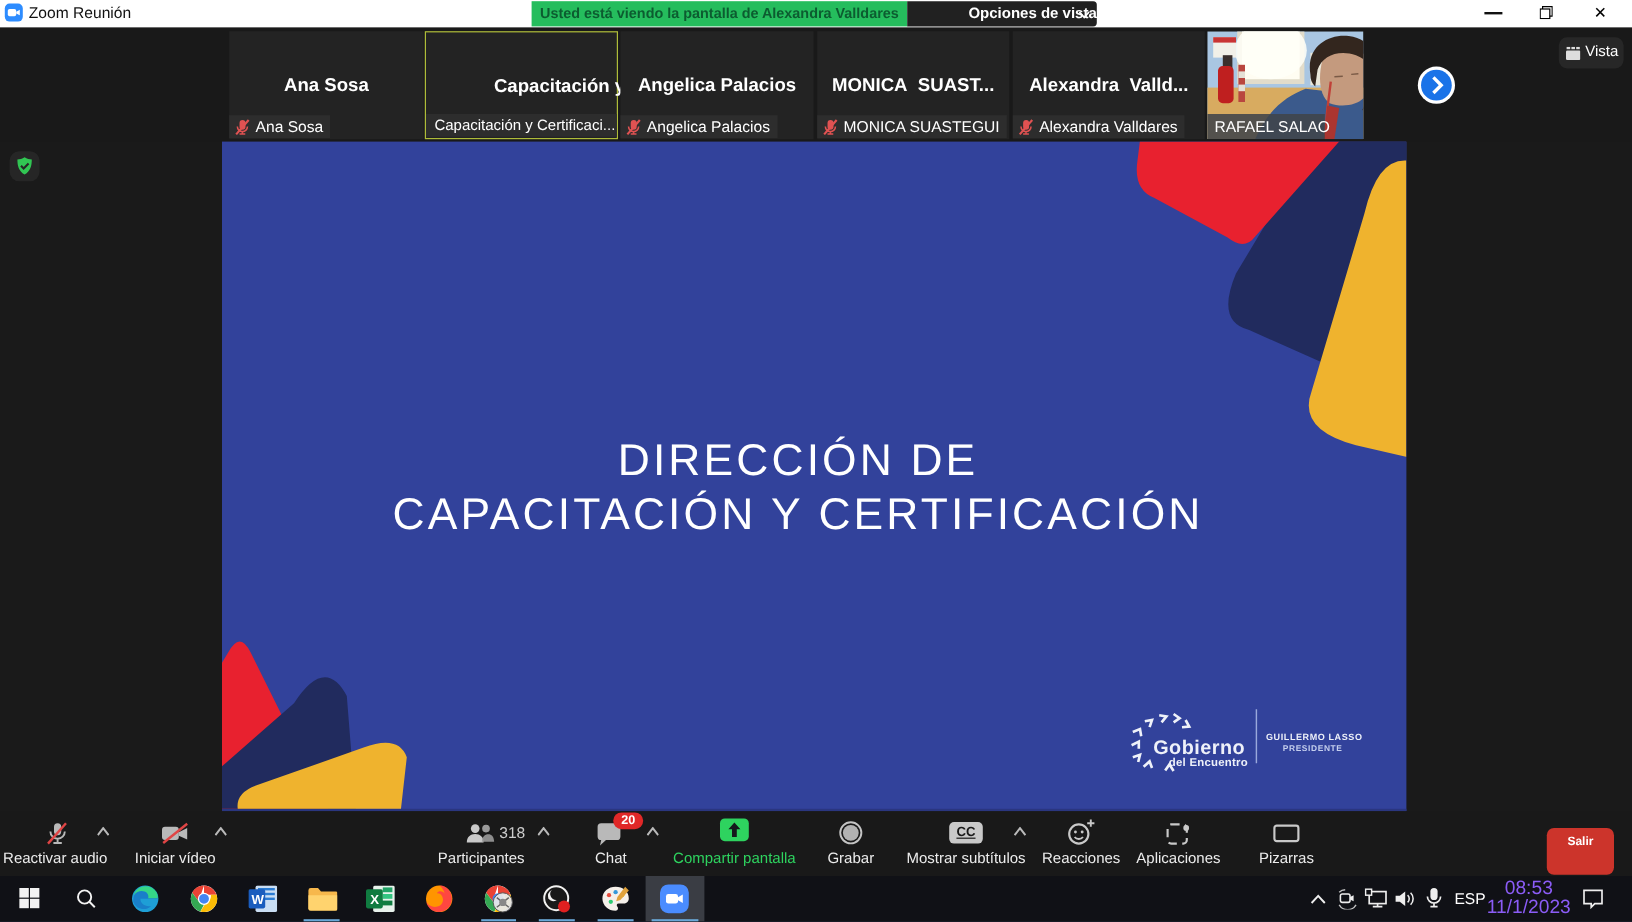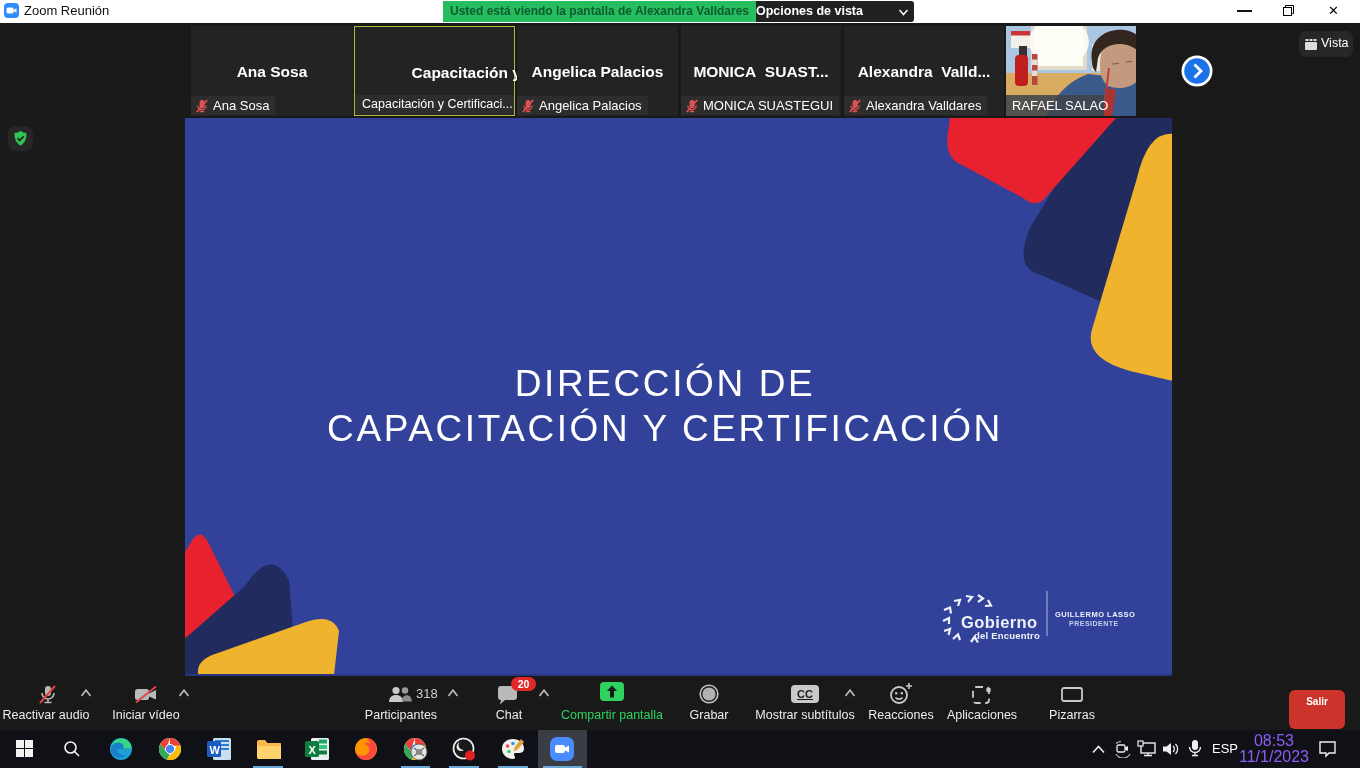--- a/index.html
+++ b/index.html
@@ -5,21 +5,21 @@
   * { margin:0; padding:0; box-sizing:border-box; }
   html,body { width:1360px; height:768px; overflow:hidden; background:#1a1a1a; }
   body { font-family:"Liberation Sans", sans-serif; position:relative; }
   .abs { position:absolute; }
 
   
   #titlebar { left:0; top:0; width:1360px; height:23px; background:#ffffff; }
   #ztitle { left:24px; top:3px; font-size:13px; color:#111; }
   #zicon { left:4px; top:3px; width:15px; height:15px; background:#2d8cff; border-radius:4px; }
   #greenbar { left:443px; top:1px; width:313px; height:21px; background:#25bd5d; color:#0c5c30; font-weight:bold; font-size:12px; text-align:center; line-height:21px; white-space:nowrap; }
-  #optvista { left:756px; top:1px; width:158px; height:21px; background:#212121; color:#fff; font-weight:bold; font-size:12.5px; text-align:left; line-height:21px; border-radius:0 3px 3px 0; }
+  #optvista { left:756px; top:1px; width:158px; height:21px; background:#212121; color:#fff; font-weight:bold; font-size:12.5px; text-align:right; line-height:21px; border-radius:0 3px 3px 0; }
   .winbtn { top:0; width:45px; height:22px; color:#000; text-align:center; line-height:22px; font-size:13px; }
 
   
   #strip { left:0; top:23px; width:1360px; height:95px; background:#191919; }
   .tile { position:absolute; top:26px; height:90px; background:#232323; }
   .tname { position:absolute; width:100%; top:37px; text-align:center; color:#fff; font-weight:bold; font-size:15.5px; white-space:nowrap; overflow:hidden; }
   .tlabel { position:absolute; left:0; bottom:1px; height:19px; background:#2d2d2d; color:#fff; font-size:13px; line-height:19px; white-space:nowrap; padding:0 6px 0 22px; }
   .miclab { position:absolute; left:4px; top:3px; width:14px; height:14px; }
   #seltile { border:1px solid #aebc39; }
 

